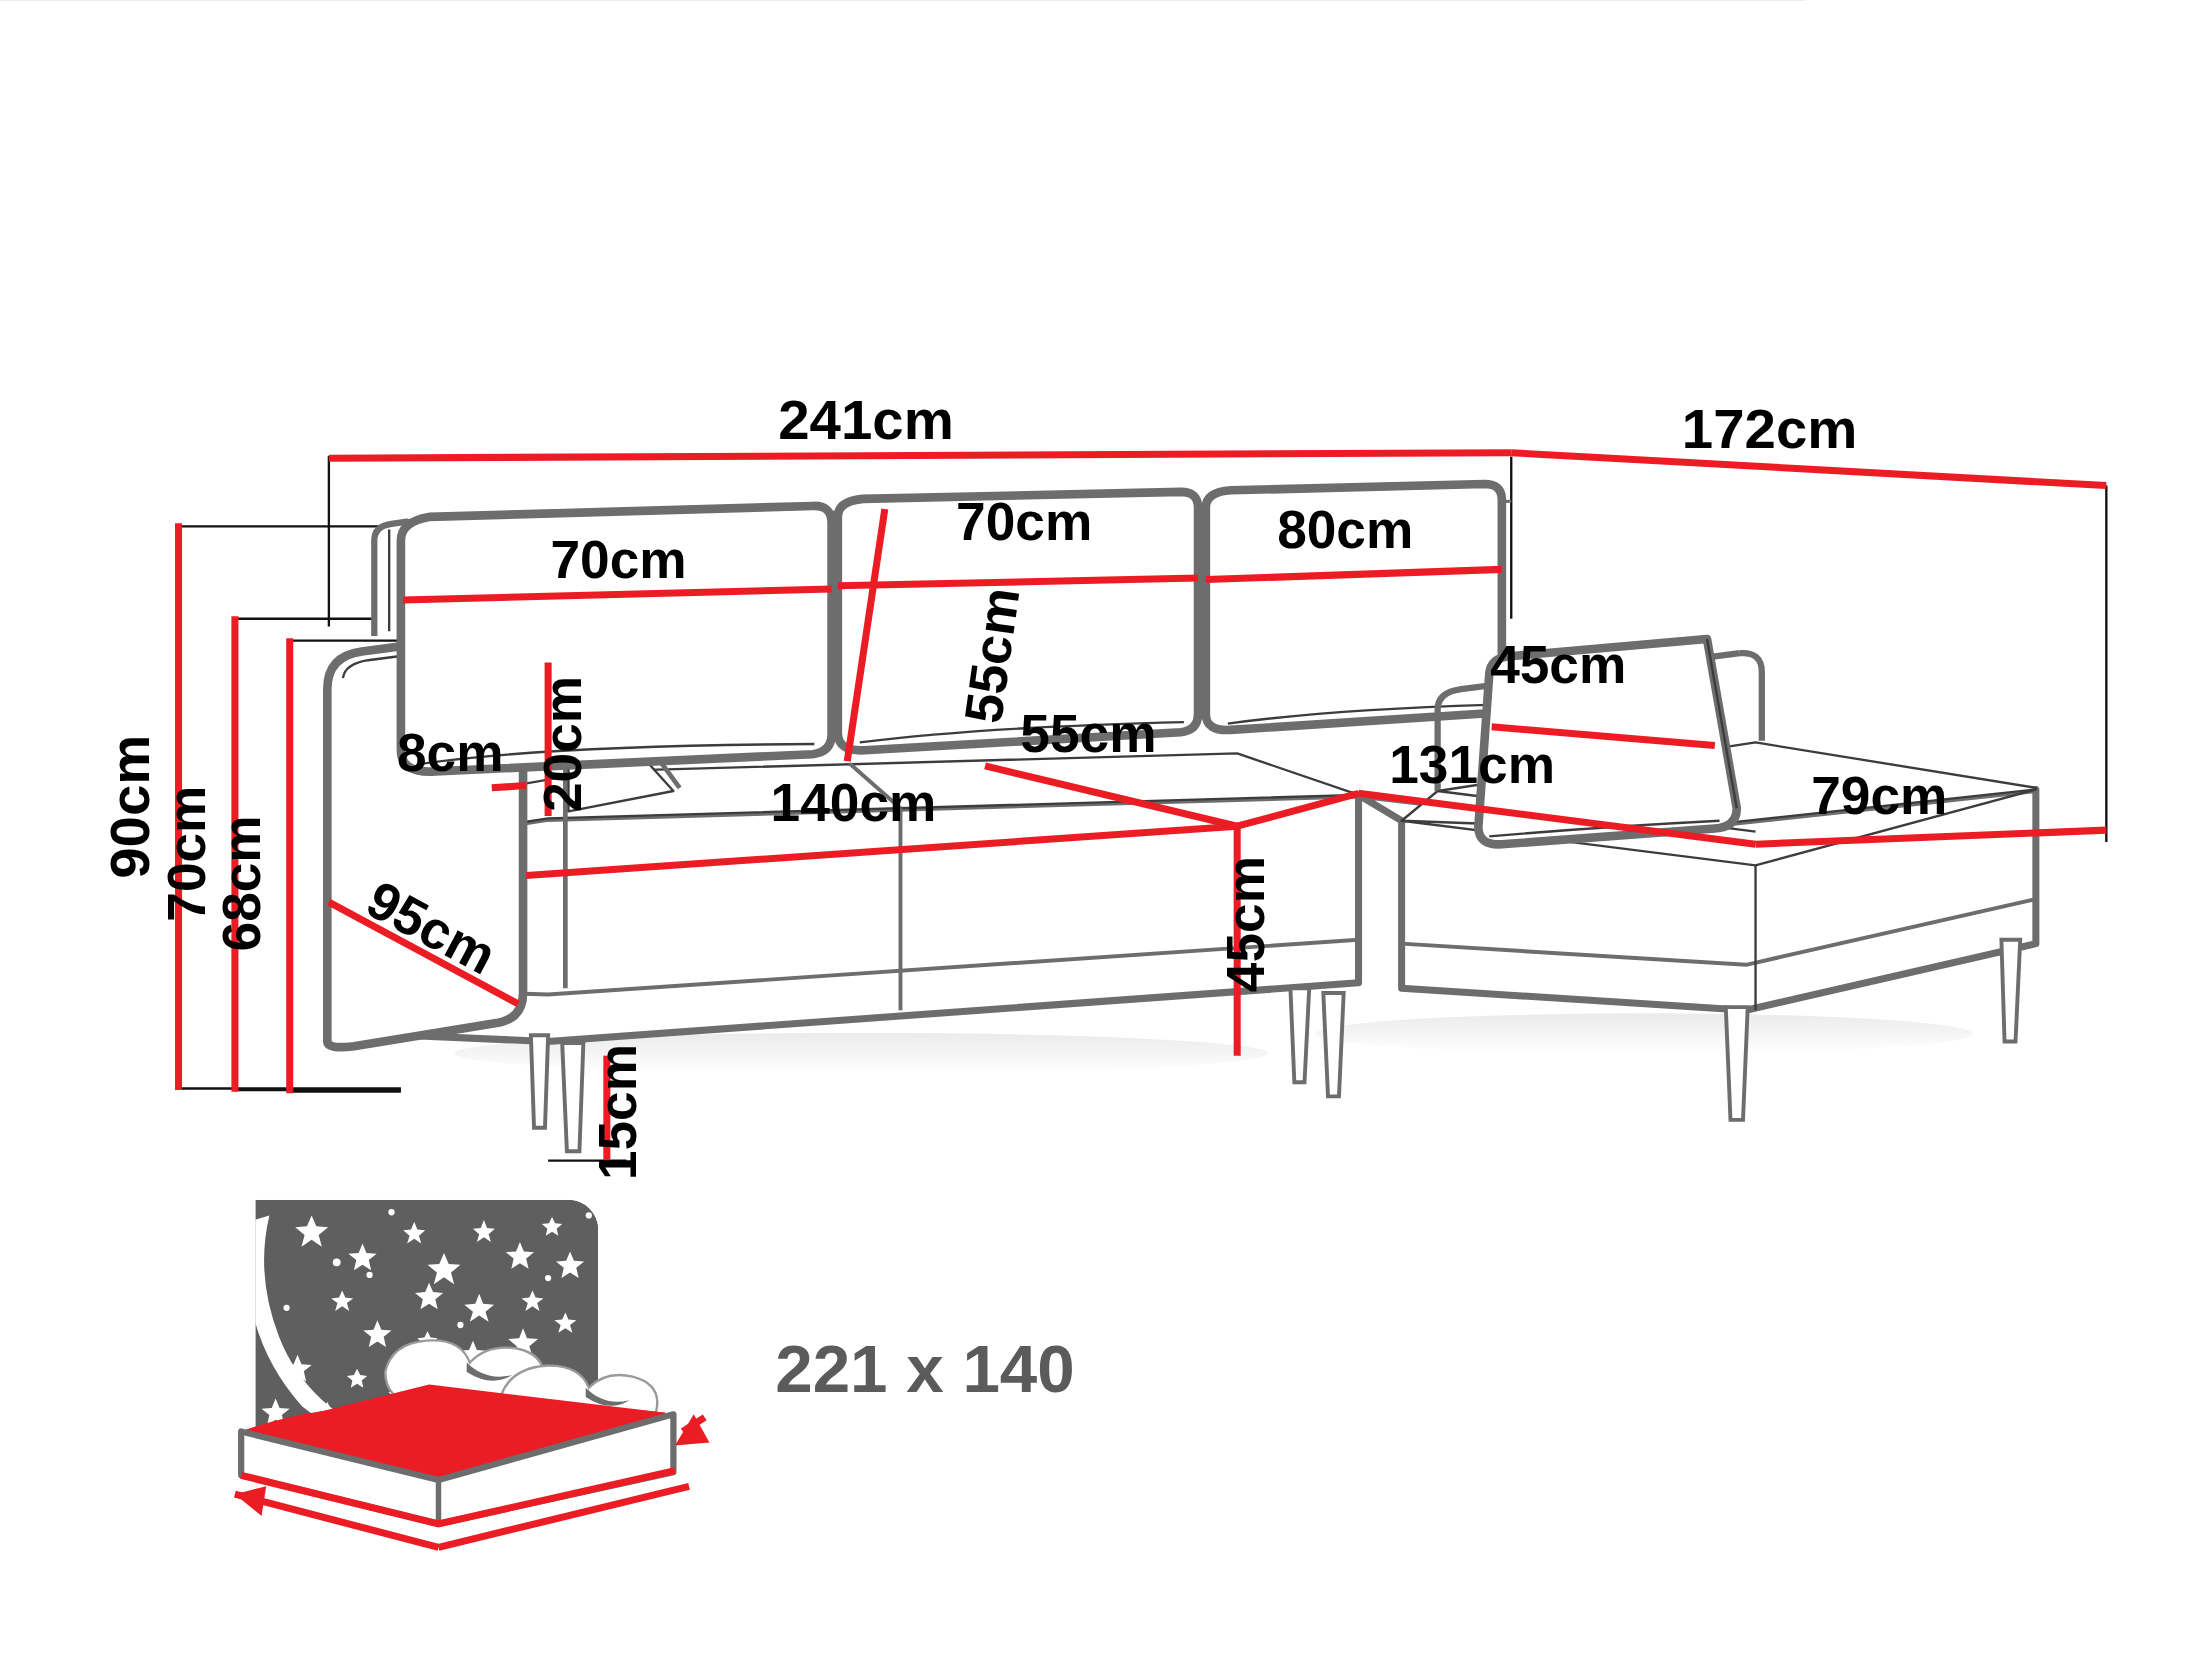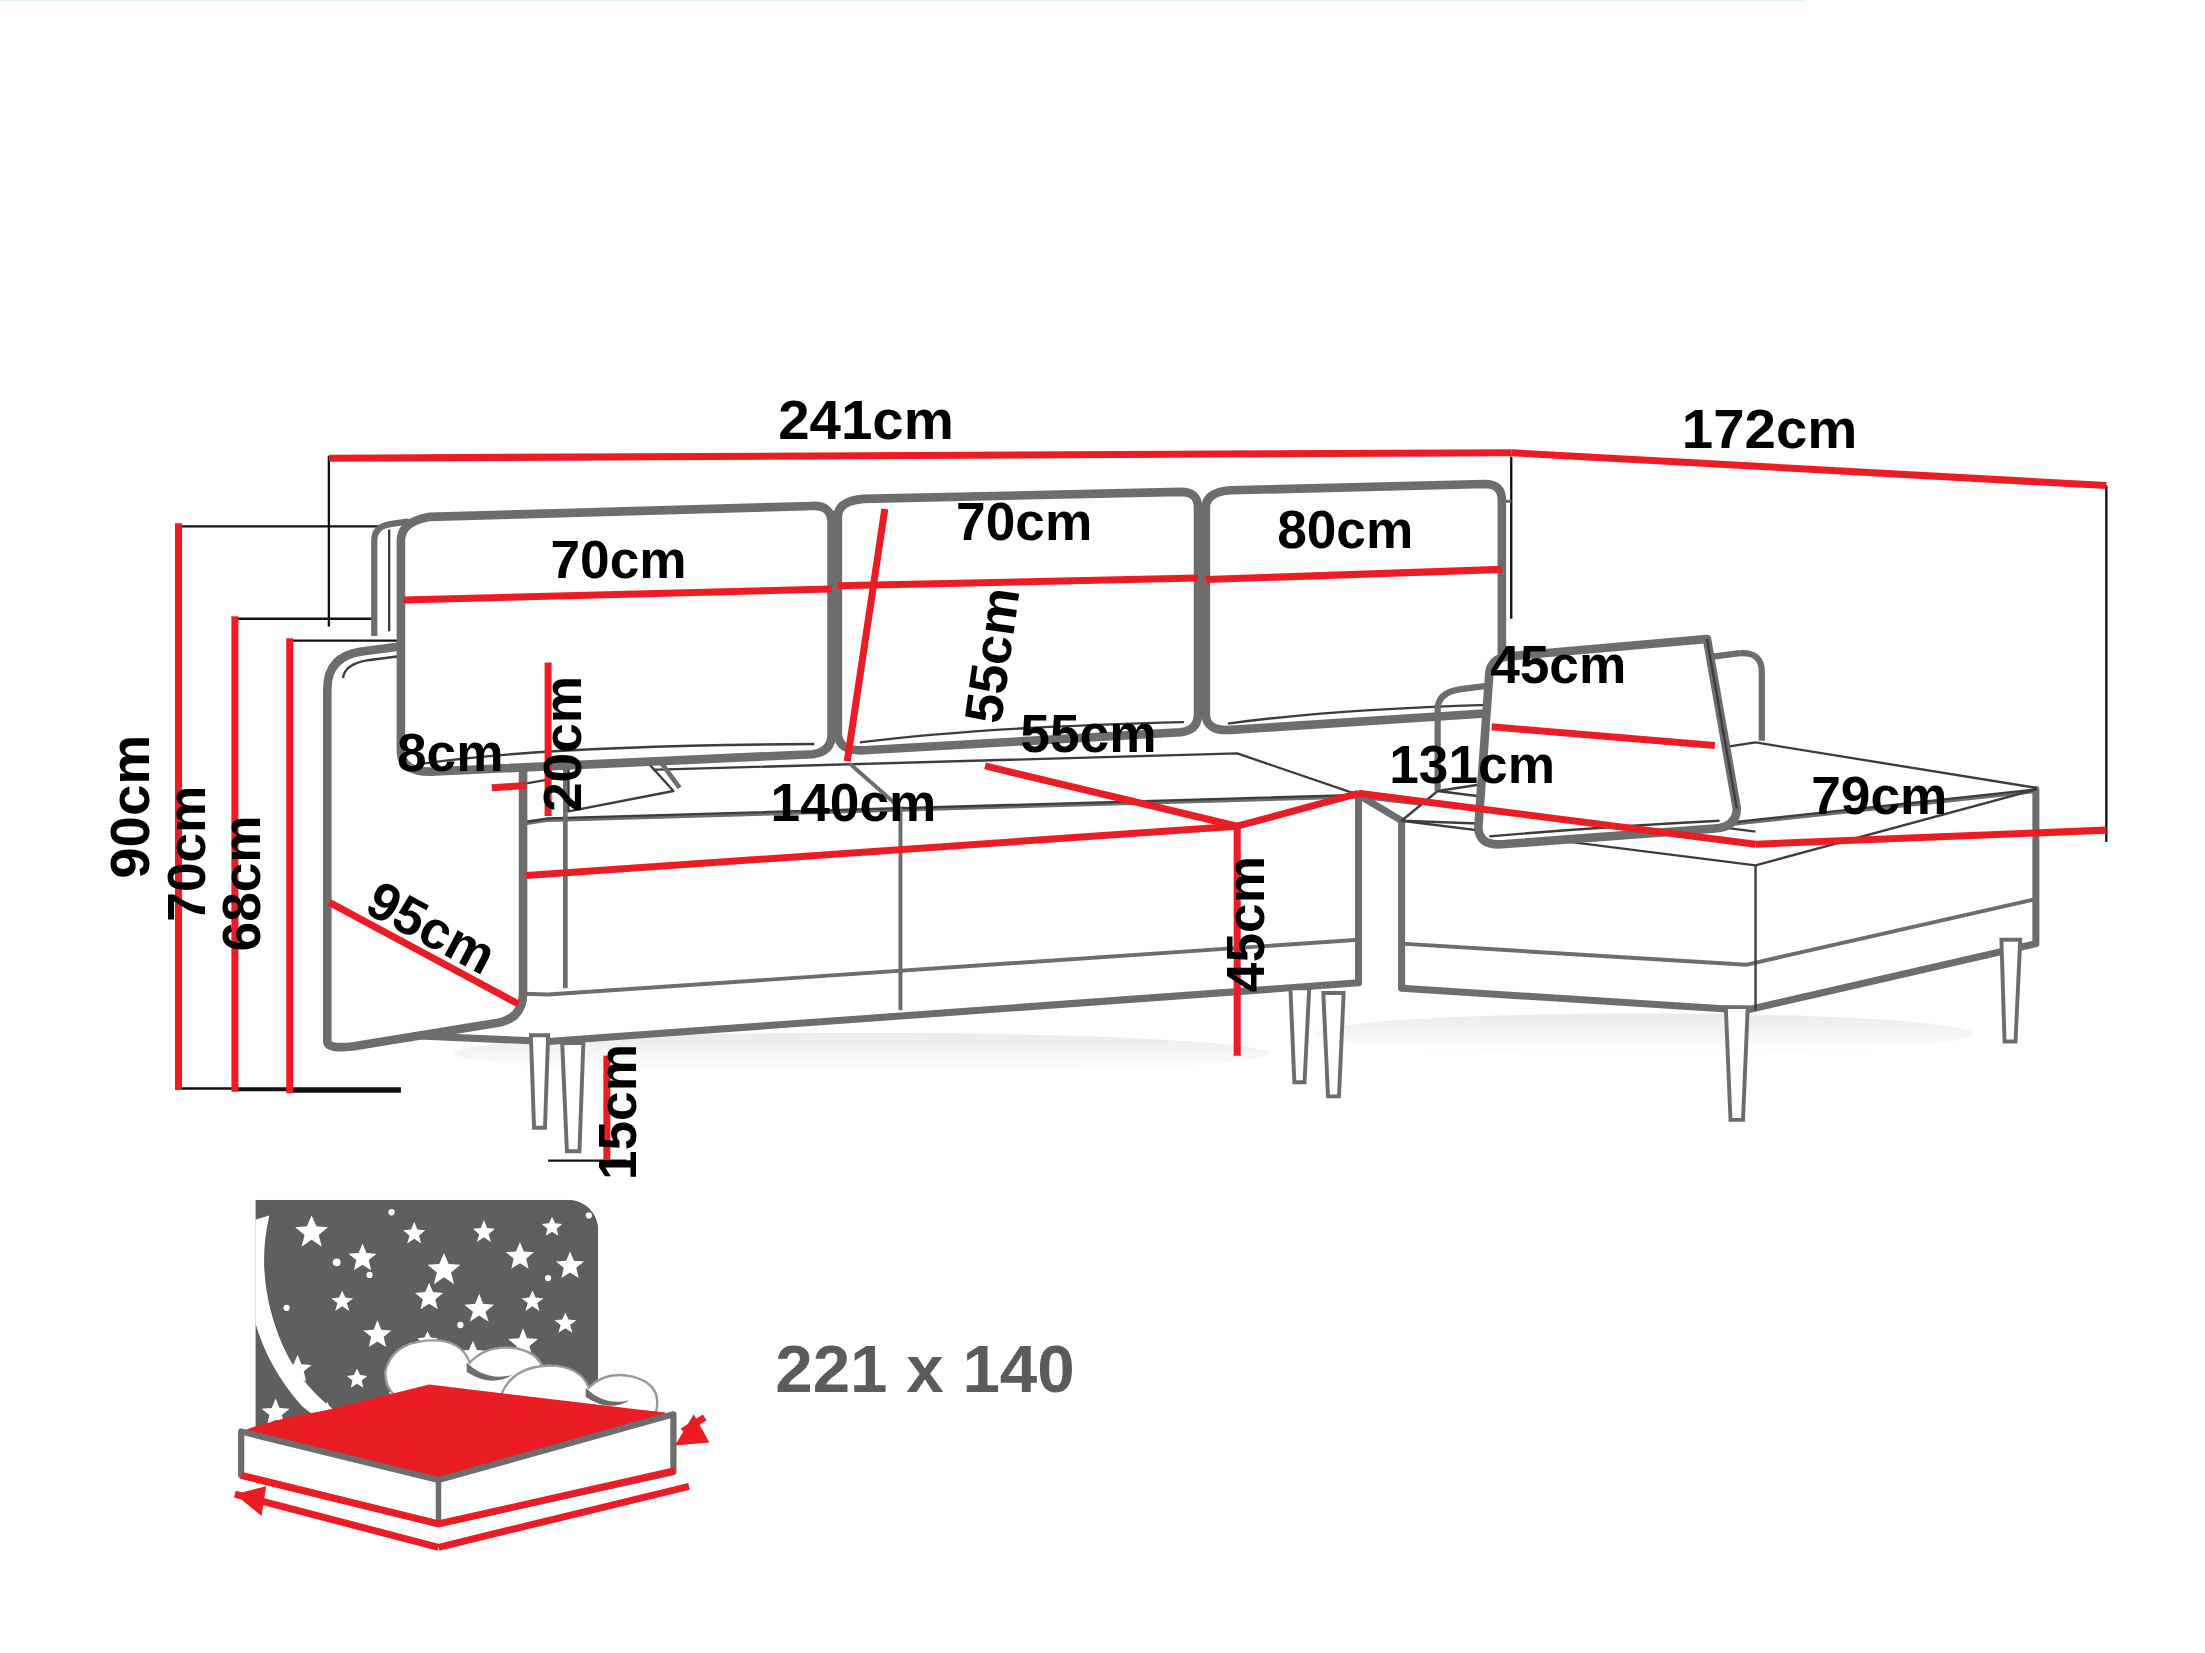--- a/index.html
+++ b/index.html
@@ -1,17 +1,17 @@
 <!DOCTYPE html>
 <html style="font-size:12.5px"><head>
 <meta charset="utf-8">
 <style>
   html,body{margin:0;padding:0;background:#ffffff;}
   body{width:2205px;height:1654px;font-family:"Liberation Sans",sans-serif;overflow:hidden;}
-  #stage{position:relative;width:1805px;height:1654px;background:#14b8a6;}
+  #stage{position:relative;width:1805px;height:1654px;background:#4d7c0f;}
   svg{display:block;}
   .dimlabel{font-family:"Liberation Sans",sans-serif;font-weight:bold;fill:#000;}
   .bedlabel{font-family:"Liberation Sans",sans-serif;font-weight:bold;fill:#5b5b5b;}
 </style>
 </head>
 <body>
 
 <div id="stage">
 
 <svg width="2205" height="1654" viewBox="0 0 2816 2112" xmlns="http://www.w3.org/2000/svg">

